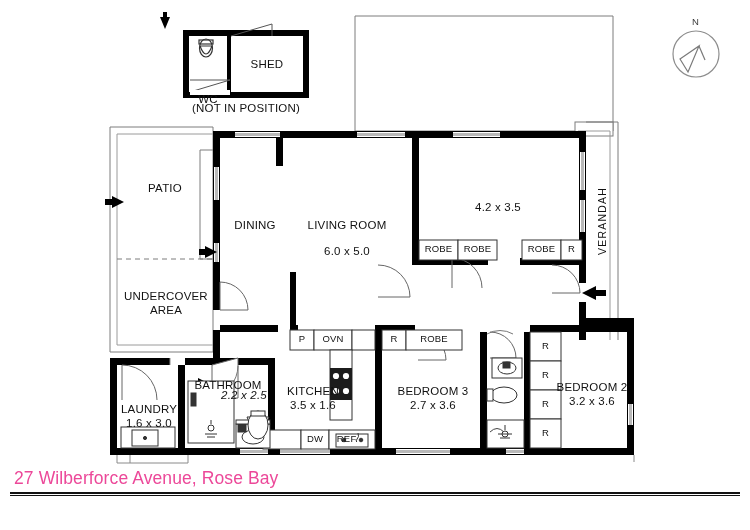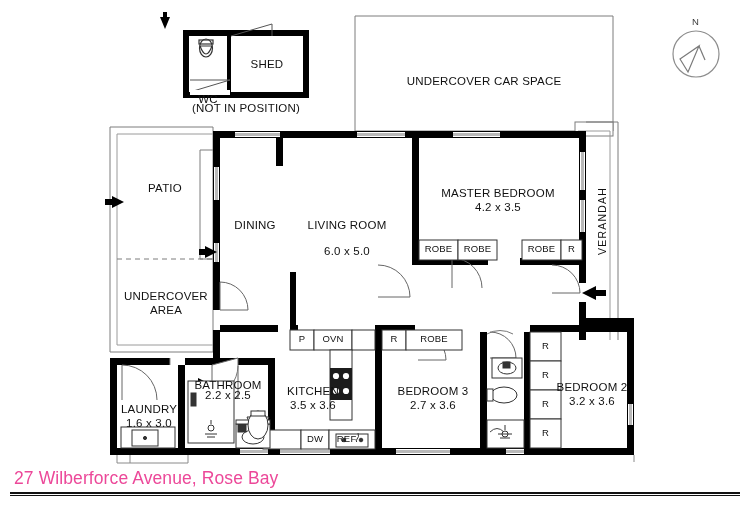--- a/index.html
+++ b/index.html
@@ -401,48 +401,46 @@
 
       <path d="M634 455 L634 462"></path>
     </g>
 
   </svg>
 
   <div class="lbl room-name" style="left:190px; top:58px; width:36px;margin-top:35px;">WC</div>
   <div class="lbl room-name" style="left:236px; top:58px; width:62px;">SHED</div>
   <div class="lbl room-name" style="left:186px; top:102px; width:120px;">(NOT IN POSITION)</div>
 
-  <div class="lbl room-name" style="left:398px; top:75px; width:172px;">UNDERCOVER CAR SPACE</div>
 
   <svg class="lbl" style="left:668px; top:26px;" width="56" height="56">
     <circle cx="28" cy="28" r="23" fill="none" stroke="#8d8d8d" stroke-width="1.2"></circle>
     <path d="M12 33 L31 20 L20 46 Z" fill="none" stroke="#7a7a7a" stroke-width="1.2"></path>
     <path d="M31 20 L37 34" fill="none" stroke="#7a7a7a" stroke-width="1.2"></path>
   </svg>
   <div class="compass-n">N</div>
 
   <div class="lbl room-name" style="left:125px; top:182px; width:80px;">PATIO</div>
   <div class="lbl room-name" style="left:118px; top:290px; width:96px;">UNDERCOVER</div>
   <div class="lbl room-name" style="left:118px; top:304px; width:96px;text-align:center;">AREA</div>
 
   <div class="lbl vert" style="left:562px; top:215px; width:80px;">VERANDAH</div>
 
   <div class="lbl room-name" style="left:220px; top:219px; width:70px;">DINING</div>
 
   <div class="lbl room-name" style="left:295px; top:219px; width:104px;">LIVING ROOM</div>
   <div class="lbl room-dims" style="left:295px; top:245px; width:104px;">6.0 x 5.0</div>
 
-  <div class="lbl room-name" style="left:433px; top:187px; width:130px;">MASTER BEDROOM</div>
   <div class="lbl room-dims" style="left:433px; top:201px; width:130px;">4.2 x 3.5</div>
 
   <div class="lbl room-name" style="left:276px; top:385px; width:74px;">KITCHEN</div>
-  <div class="lbl room-dims" style="left:276px; top:399px; width:74px;">3.5 x 3.6</div>
+  <div class="lbl room-dims" style="left:276px; top:399px; width:74px;">3.5 x 1.6</div>
 
   <div class="lbl room-name" style="left:186px; top:379px; width:84px;">BATHROOM</div>
-  <div class="lbl room-dims" style="left:186px; top:389px; width:84px;">2.2 x 2.5</div>
+  <div class="lbl room-dims" style="left:202px; top:389px; width:84px;font-style:italic;">2.2 x 2.5</div>
 
   <div class="lbl room-name" style="left:113px; top:403px; width:72px;">LAUNDRY</div>
   <div class="lbl room-dims" style="left:113px; top:417px; width:72px;">1.6 x 3.0</div>
 
   <div class="lbl room-name" style="left:390px; top:385px; width:86px;">BEDROOM 3</div>
   <div class="lbl room-dims" style="left:390px; top:399px; width:86px;">2.7 x 3.6</div>
 
   <div class="lbl room-name" style="left:542px; top:381px; width:100px;">BEDROOM 2</div>
   <div class="lbl room-dims" style="left:542px; top:395px; width:100px;">3.2 x 3.6</div>
 

